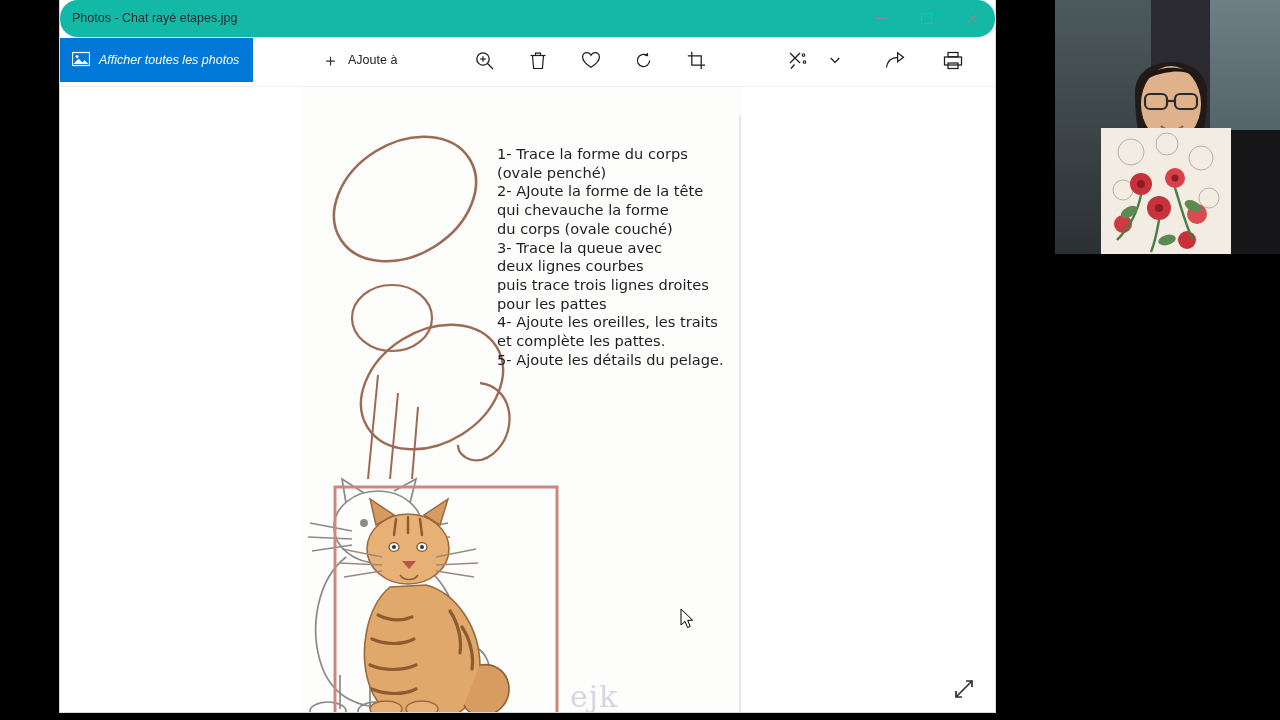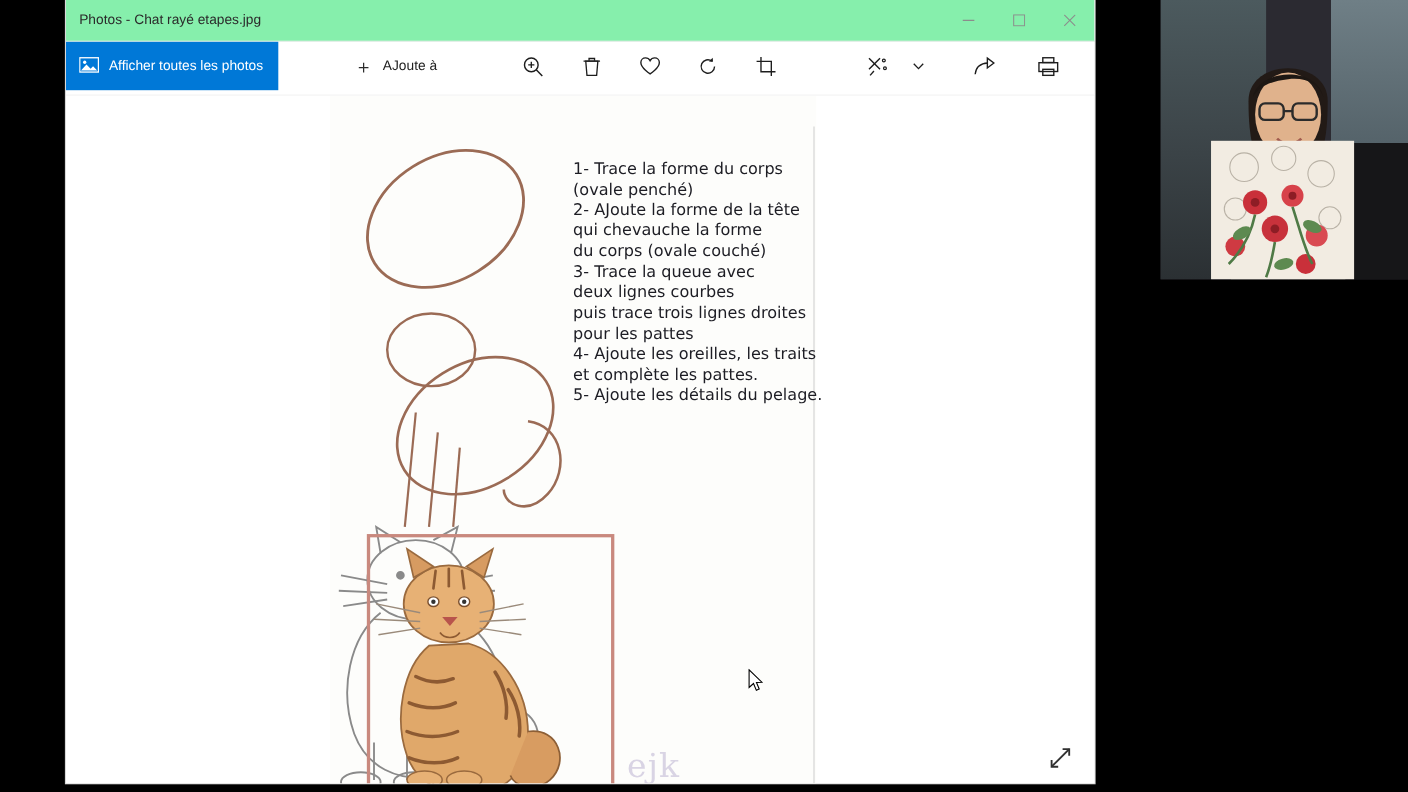--- a/index.html
+++ b/index.html
@@ -26,22 +26,23 @@
     width: 935px;
     height: 712px;
     background: #ffffff;
     box-shadow: 0 0 0 1px #d8d8d8;
     overflow: hidden;
   }
 
   .titlebar {
     position: relative;
     height: 37px;
-    background: #86efac;
+    background: #14b8a6;
     border-bottom: 1px solid #eaeaea;
+    border-radius: 18px;
   }
   .titlebar .title {
     position: absolute;
     left: 12px;
     top: 11px;
     font-size: 12.5px;
     color: #2b2b2b;
     white-space: nowrap;
   }
   .win-controls {
@@ -75,21 +76,21 @@
     top: 0;
     height: 44px;
     display: flex;
     align-items: center;
     gap: 9px;
     padding: 0 14px 0 12px;
     background: #0078d7;
     color: #ffffff;
     font-size: 12.5px;
   }
-  .cmd-primary .label { white-space: nowrap; }
+  .cmd-primary .label { white-space: nowrap; font-style: italic; }
 
   .cmd-add {
     position: absolute;
     left: 262px;
     top: 0;
     height: 44px;
     display: flex;
     align-items: center;
     gap: 9px;
     color: #222;
@@ -171,21 +172,20 @@
   .instructions {
     position: absolute;
     left: 437px;
     top: 58px;
     width: 250px;
     font-family: "DejaVu Sans", sans-serif;
     font-size: 14.6px;
     line-height: 18.7px;
     color: #1d1d24;
     white-space: pre-line;
-    margin-left: 24px;
   }
 
   .fullscreen-btn {
     position: absolute;
     right: 18px;
     bottom: 12px;
     width: 26px;
     height: 26px;
     display: flex;
     align-items: center;

